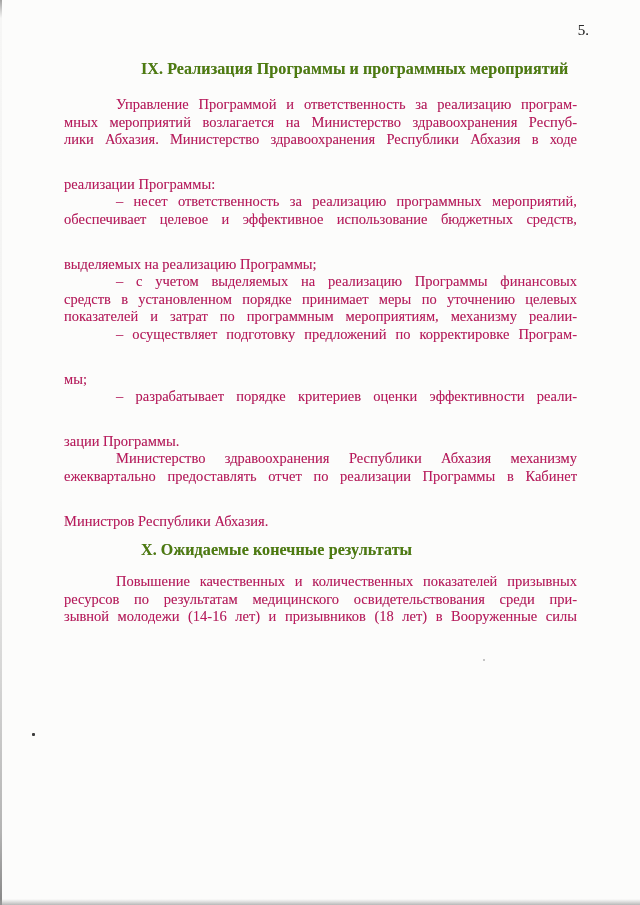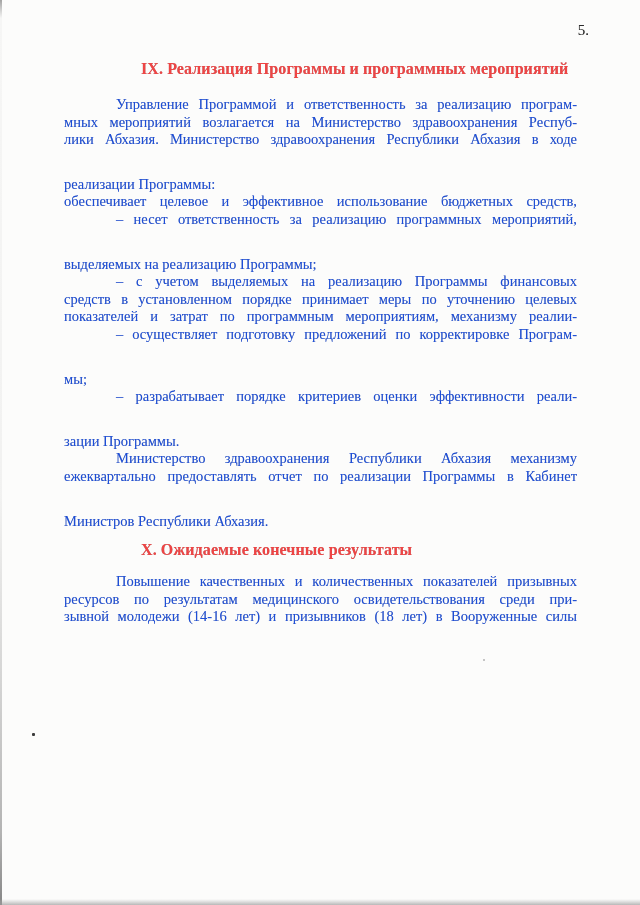--- a/index.html
+++ b/index.html
@@ -33,33 +33,33 @@
     top: 59px;
     width: 513px;
   }
   .document-section { margin: 0; padding: 0; }
   .section-heading {
     margin: 0 0 17px 0;
     padding-left: 77px;
     font-size: 16px;
     line-height: 20px;
     font-weight: bold;
-    color: #ef4444;
+    color: #4d7c0f;
     letter-spacing: 0.1px;
     text-shadow: 0 0 0.5px rgba(30,30,30,0.4);
     white-space: nowrap;
   }
   .document-section.section-1 .section-heading {
     margin: 10px 0 13px 0;
   }
   .paragraph { margin: 0; padding: 0; }
   .line {
     font-size: 14.5px;
     line-height: 17.6px;
-    color: #1d4ed8;
+    color: #be185d;
     text-align: justify;
     text-align-last: justify;
     word-spacing: -0.8px;
     text-shadow: 0 0 0.5px rgba(40,40,40,0.3);
   }
   .line.indent { padding-left: 52px; }
   .line.last {
     text-align-last: left;
     word-spacing: 0;
     margin-top: 27px;
@@ -107,22 +107,22 @@
   <main class="content">
       <section class="document-section section-0">
         <h2 class="section-heading">IX. Реализация Программы и программных мероприятий</h2>
         <div class="paragraph">
           <div class="line indent">Управление Программой и ответственность за реализацию програм-</div>
           <div class="line">мных мероприятий возлагается на Министерство здравоохранения Респуб-</div>
           <div class="line">лики Абхазия. Министерство здравоохранения Республики Абхазия в ходе</div>
           <div class="line last">реализации Программы:</div>
         </div>
         <div class="paragraph">
+          <div class="line indent">– несет ответственность за реализацию программных мероприятий,</div>
           <div class="line">обеспечивает целевое и эффективное использование бюджетных средств,</div>
-          <div class="line indent">– несет ответственность за реализацию программных мероприятий,</div>
           <div class="line last">выделяемых на реализацию Программы;</div>
         </div>
         <div class="paragraph">
           <div class="line indent">– с учетом выделяемых на реализацию Программы финансовых</div>
           <div class="line">средств в установленном порядке принимает меры по уточнению целевых</div>
           <div class="line">показателей и затрат по программным мероприятиям, механизму реалии-</div>
         </div>
         <div class="paragraph">
           <div class="line indent">– осуществляет подготовку предложений по корректировке Програм-</div>
           <div class="line last">мы;</div>

